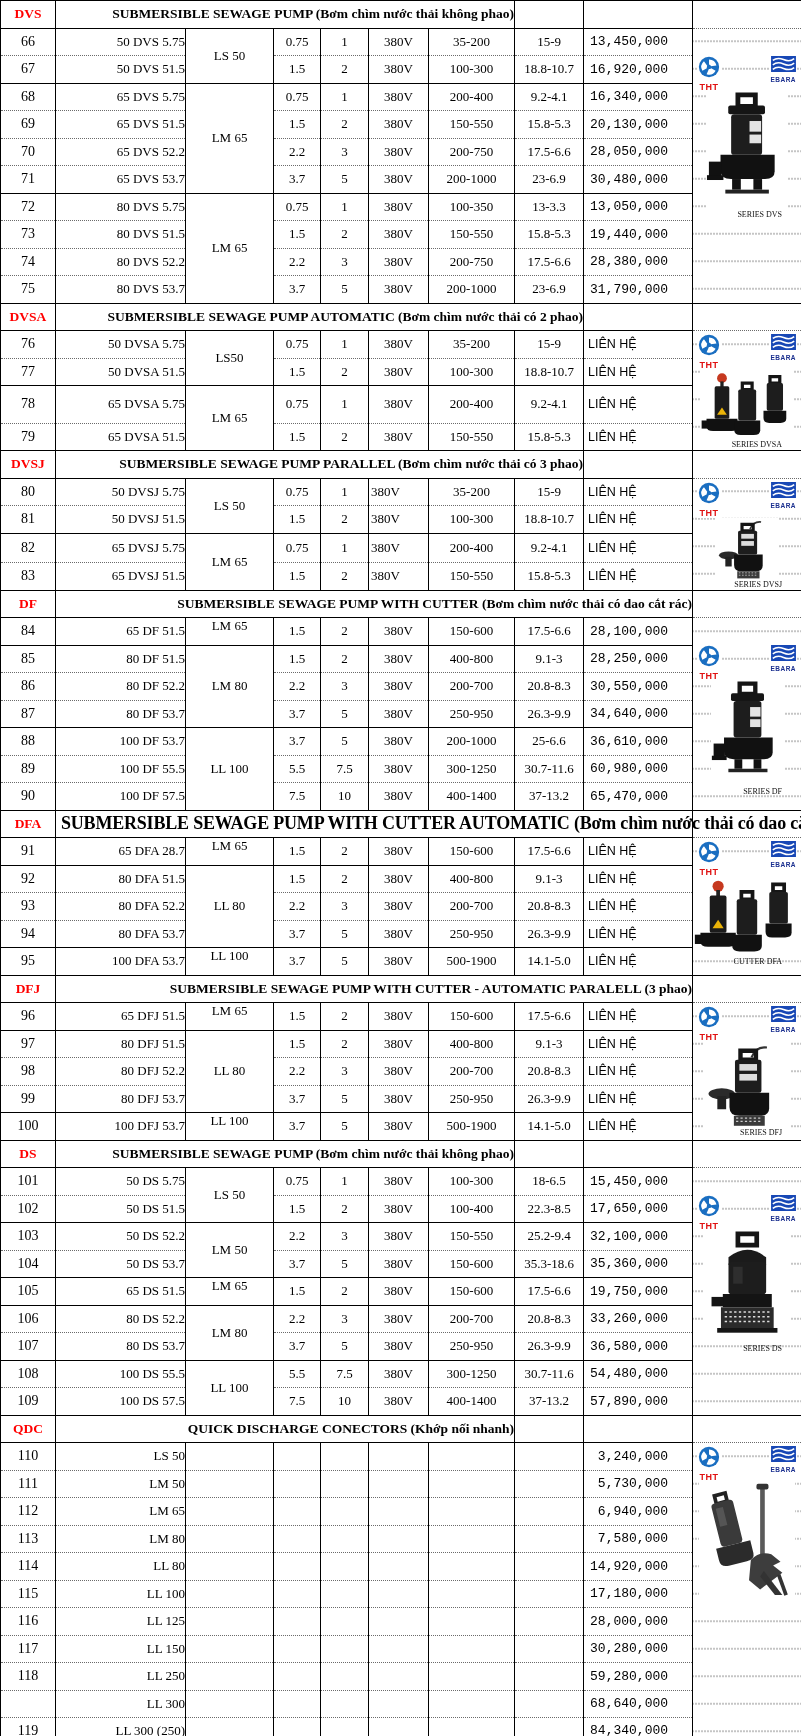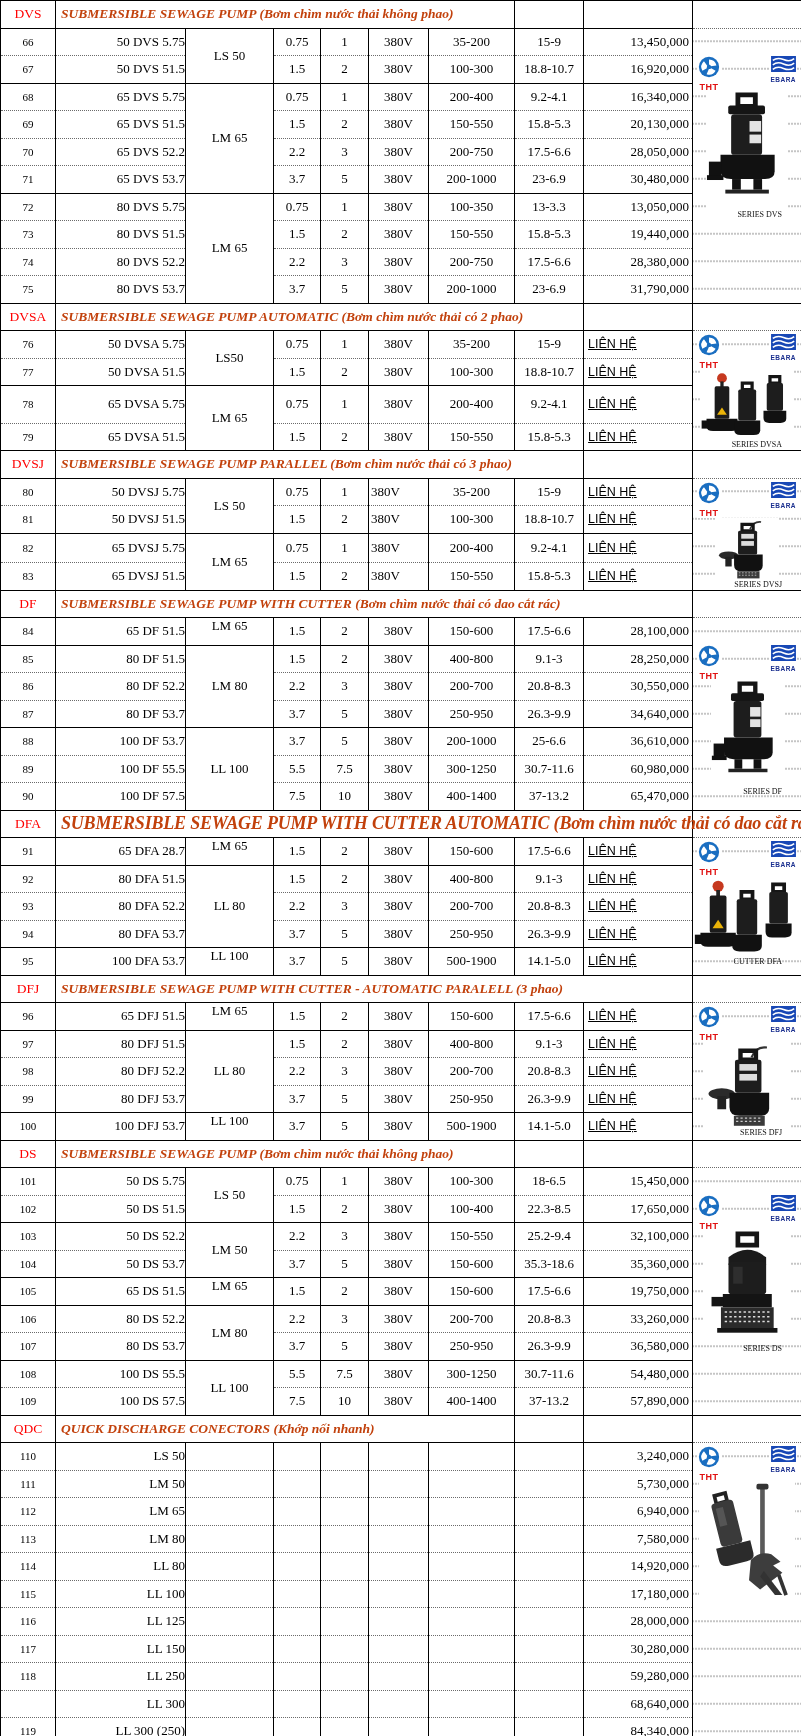--- a/index.html
+++ b/index.html
@@ -5,30 +5,30 @@
   html,body{margin:0;padding:0;background:#fff;}
   body{width:801px;font-family:"Liberation Serif",serif;}
   table{border-collapse:collapse;table-layout:fixed;width:801px;border:1px solid #000;border-bottom:3px solid #000;}
   tr{height:27.5px;}
   td{border-left:1px solid #000;border-bottom:1px dotted #6a6a6a;overflow:hidden;white-space:nowrap;
      vertical-align:middle;text-align:center;font-size:13px;color:#000;padding:0;}
   td:first-child{border-left:none;}
   .ge{border-bottom:1px solid #000;}
   .hrow td{border-bottom:1px solid #000;}
   .hrow .himg{border-bottom:1px dotted #6a6a6a;}
-  .code{color:#ff0000;font-weight:normal;font-size:13.5px;}
-  .title{color:#c2410c;font-weight:bold;font-size:13.5px;text-align:left;padding-left:5px;overflow:visible;font-style:italic;}
+  .code{color:#ff0000;font-weight:bold;font-size:13.5px;}
+  .title{color:#000000;font-weight:bold;font-size:13.5px;text-align:right;padding-left:5px;overflow:visible;}
   .tsmall{font-size:18px;letter-spacing:-0.2px;}
-  .num{font-size:11px;}
+  .num{font-size:14px;}
   .model{text-align:right;padding-left:4px;}
   .conn{font-size:13px;}
   .ctop{vertical-align:top;line-height:15px;}
   .vleft{text-align:left;padding-left:2px;}
-  .pr{text-align:right;padding-right:3px;font-family:Liberation Serif, serif;font-size:13px;}
-  .lh{text-align:left;padding-left:4px;font-family:"Liberation Sans",sans-serif;font-size:12.5px;text-decoration:underline;}
+  .pr{text-align:right;padding-right:24px;font-family:Liberation Mono, monospace;font-size:13px;}
+  .lh{text-align:left;padding-left:4px;font-family:"Liberation Sans",sans-serif;font-size:12.5px;}
   .imgcell{vertical-align:top;
      background-image:radial-gradient(circle,#8a8a8a 0.7px,transparent 1px);
      background-size:3px 27.5px;background-position:1px 26.5px;margin-left:8px;}
   .imgwrap{position:relative;height:100%;padding-top:3px;}
   .logorow{display:flex;justify-content:space-between;align-items:flex-start;padding:0 4px;}
   .logo-tht,.logo-ebara{background:#fff;padding:0 1px;}
   .tht-t{color:#e01111;font-family:"Liberation Sans",sans-serif;font-weight:bold;font-size:9px;text-align:center;letter-spacing:0.5px;}
   .eb-t{color:#1a2f8f;font-family:"Liberation Sans",sans-serif;font-weight:bold;font-size:6.5px;text-align:center;letter-spacing:0.5px;}
   .pumpbox{text-align:center;line-height:0;}
   .pumpbox svg{background:#fff;}

